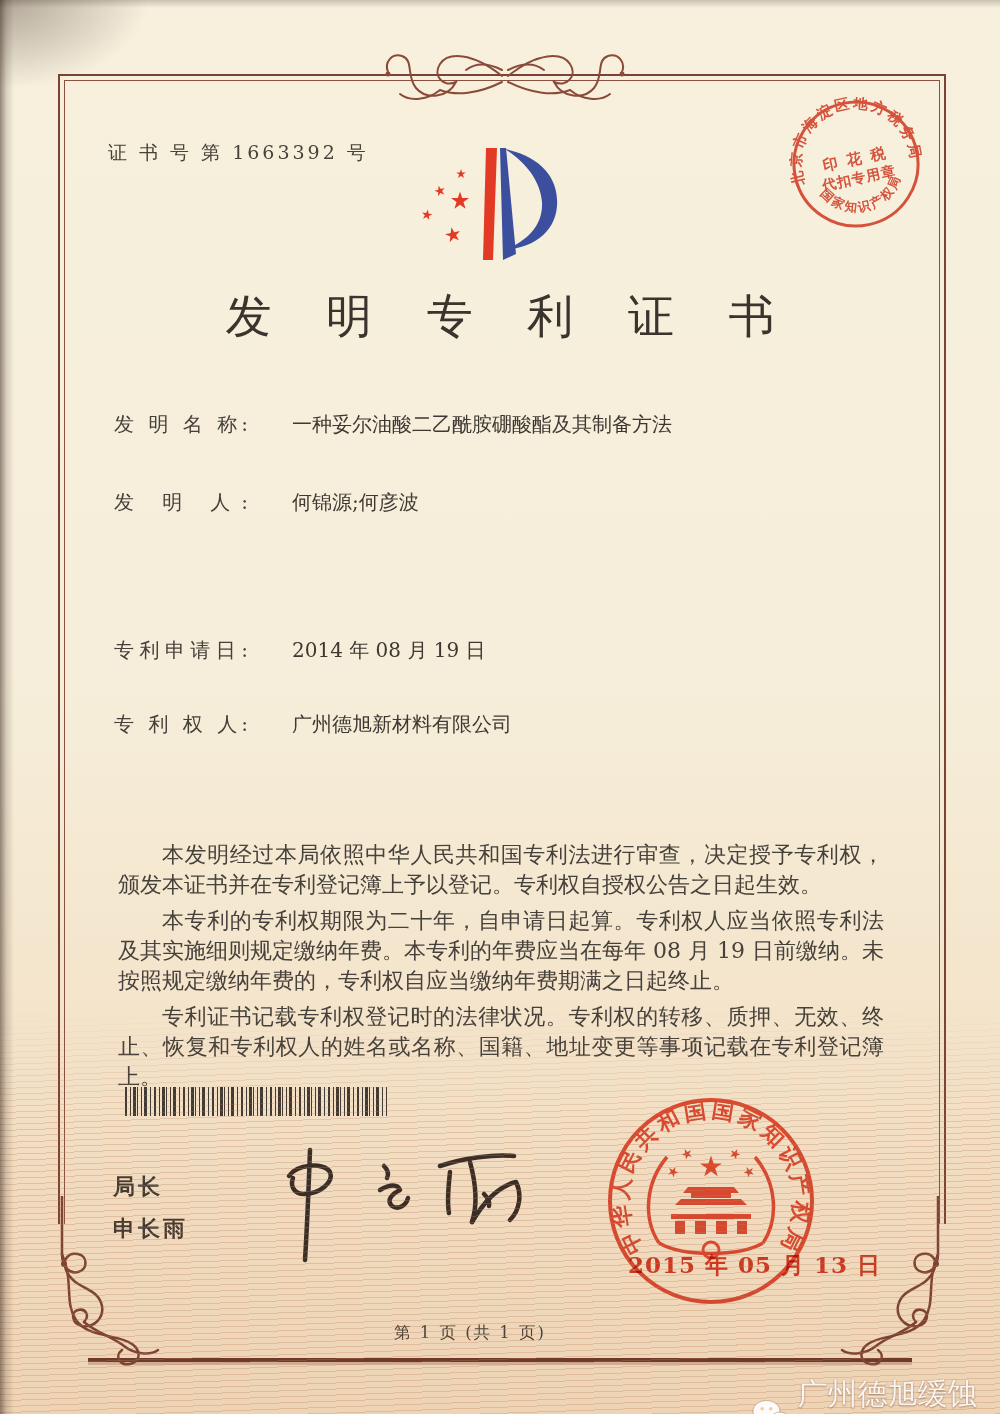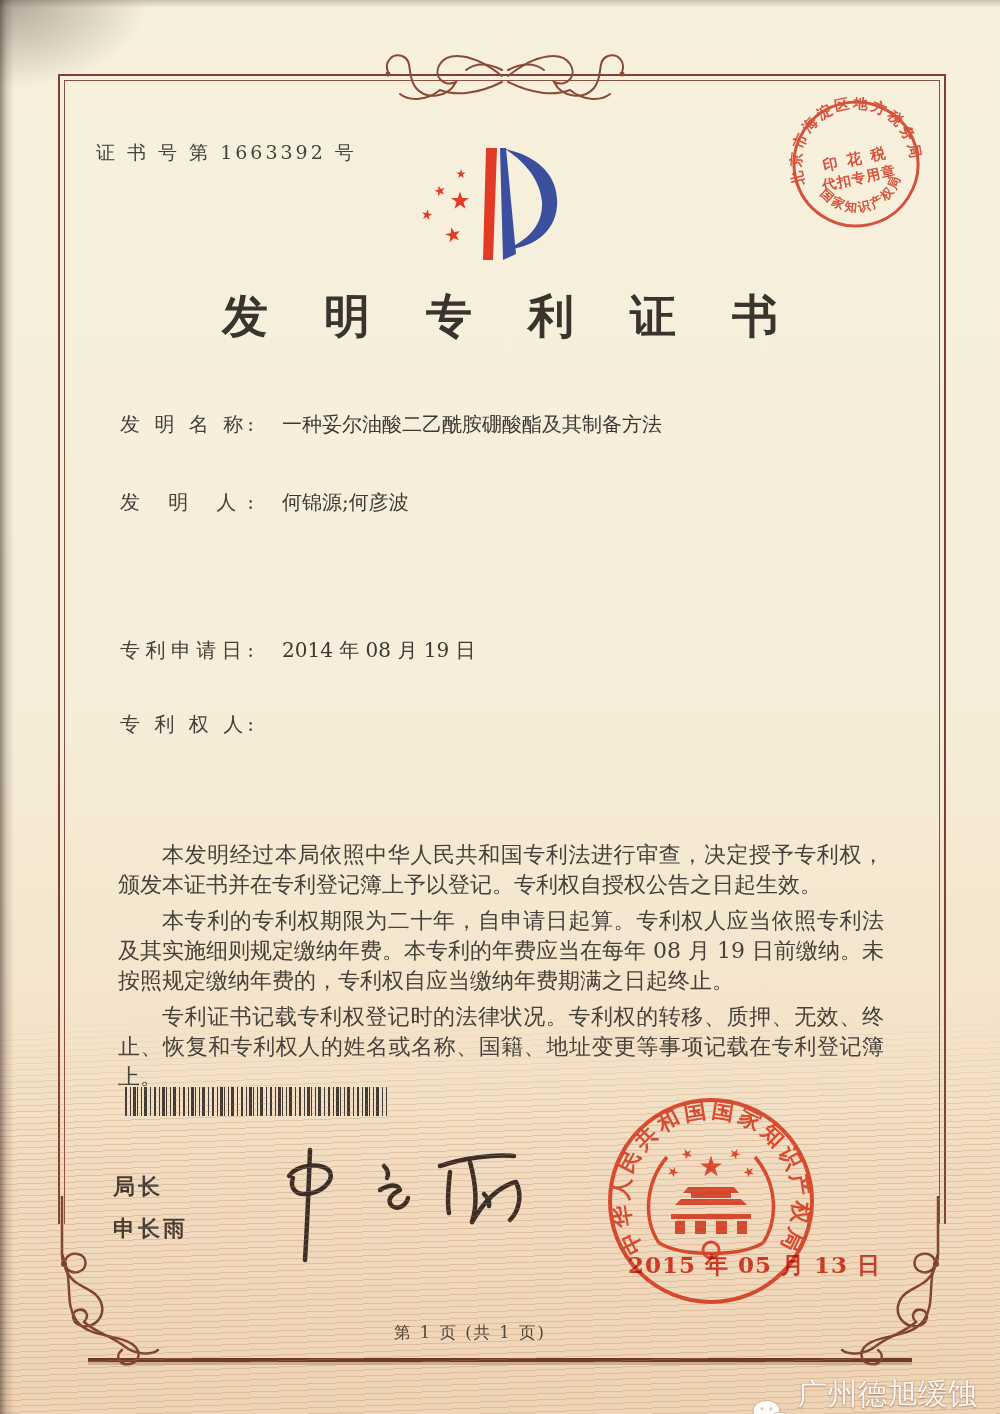--- a/index.html
+++ b/index.html
@@ -15,24 +15,24 @@
     background:linear-gradient(180deg,rgba(48,30,22,.22),rgba(0,0,0,0));}
   .corner-shade{position:absolute;left:0;top:0;width:150px;height:90px;pointer-events:none;
     background:radial-gradient(ellipse at 0 0,rgba(40,25,18,.35),rgba(0,0,0,0) 70%);}
   .frame{position:absolute;left:58px;top:74px;width:884px;height:1148px;
     border:2px solid #7c4334;border-bottom:none;}
   .frame-inner{position:absolute;left:4px;top:4px;right:4px;bottom:0;
     border:1px solid #8a5040;border-bottom:none;}
   .bottom-rule{position:absolute;left:88px;top:1358px;width:824px;height:4px;background:#6f3a2c;
     box-shadow:0 3px 0 rgba(111,58,44,.25);}
   .orn{position:absolute;pointer-events:none;}
-  .certno{position:absolute;left:96px;top:140px;font-size:19px;letter-spacing:3px;color:#46413a;white-space:pre;}
+  .certno{position:absolute;left:108px;top:140px;font-size:19px;letter-spacing:3px;color:#46413a;white-space:pre;}
   .title{position:absolute;left:0;top:286px;width:1000px;text-align:center;font-size:46px;
-    letter-spacing:20px;text-indent:20px;color:#39342d;white-space:pre;font-weight:bold;}
-  .field-row{position:absolute;left:120px;width:780px;display:flex;font-size:20px;line-height:28px;}
+    letter-spacing:20px;text-indent:20px;color:#39342d;white-space:pre;}
+  .field-row{position:absolute;left:114px;width:780px;display:flex;font-size:20px;line-height:28px;gap:16px;}
   .field-label{display:inline-block;width:134px;flex:none;text-align-last:justify;white-space:pre;color:#45403a;}
   .field-value{margin-left:28px;color:#3d3831;white-space:pre;}
   .bodytext{position:absolute;left:118px;top:840px;width:766px;}
   .bodytext p{margin:0 0 6px 0;font-size:22px;line-height:30px;text-indent:2em;color:#46413b;text-align:justify;}
   .barcode{position:absolute;left:125px;top:1087px;width:262px;height:29px;opacity:.88;
     background:repeating-linear-gradient(90deg,#28241f 0px,#28241f 2px,rgba(0,0,0,0) 2px,rgba(0,0,0,0) 5px,
     #28241f 5px,#28241f 6px,rgba(0,0,0,0) 6px,rgba(0,0,0,0) 8px,
     #28241f 8px,#28241f 11px,rgba(0,0,0,0) 11px,rgba(0,0,0,0) 12px,
     #28241f 12px,#28241f 13px,rgba(0,0,0,0) 13px,rgba(0,0,0,0) 16px,
     #28241f 16px,#28241f 17px,rgba(0,0,0,0) 17px,rgba(0,0,0,0) 19px,
@@ -129,20 +129,21 @@
   <div class="field-row" style="top:488px">
     <span class="field-label">发 明 人:</span>
     <span class="field-value">何锦源;何彦波</span>
   </div>
   <div class="field-row" style="top:636px">
     <span class="field-label">专利申请日:</span>
     <span class="field-value">2014 年 08 月 19 日</span>
   </div>
   <div class="field-row" style="top:710px">
     <span class="field-label">专 利 权 人:</span>
+    <span class="field-value">广州德旭新材料有限公司</span>
   </div>
 
   <div class="bodytext">
     <p>本发明经过本局依照中华人民共和国专利法进行审查，决定授予专利权，颁发本证书并在专利登记簿上予以登记。专利权自授权公告之日起生效。</p>
     <p>本专利的专利权期限为二十年，自申请日起算。专利权人应当依照专利法及其实施细则规定缴纳年费。本专利的年费应当在每年 08 月 19 日前缴纳。未按照规定缴纳年费的，专利权自应当缴纳年费期满之日起终止。</p>
     <p>专利证书记载专利权登记时的法律状况。专利权的转移、质押、无效、终止、恢复和专利权人的姓名或名称、国籍、地址变更等事项记载在专利登记簿上。</p>
   </div>
 
   <div class="barcode"></div>
 

